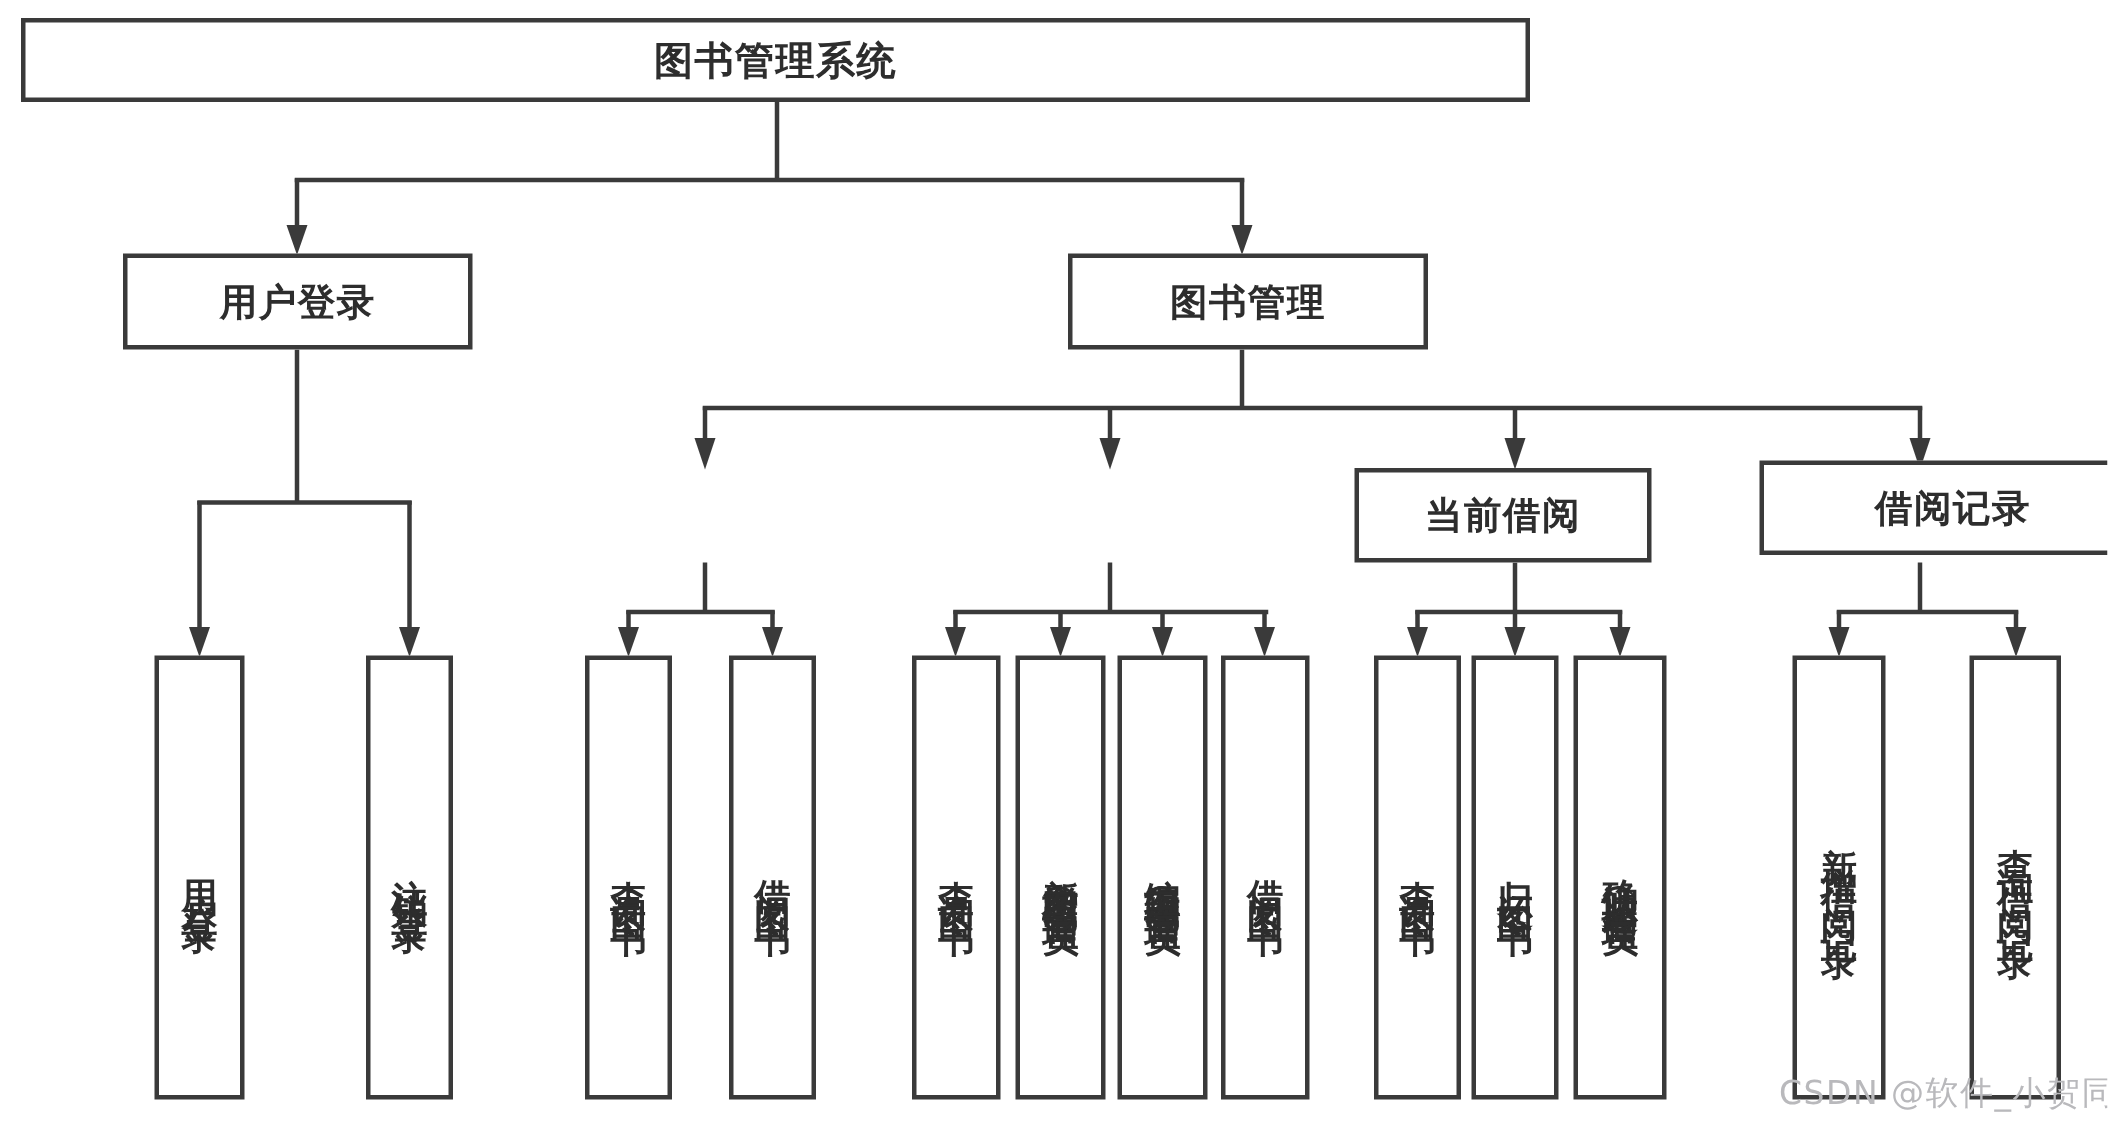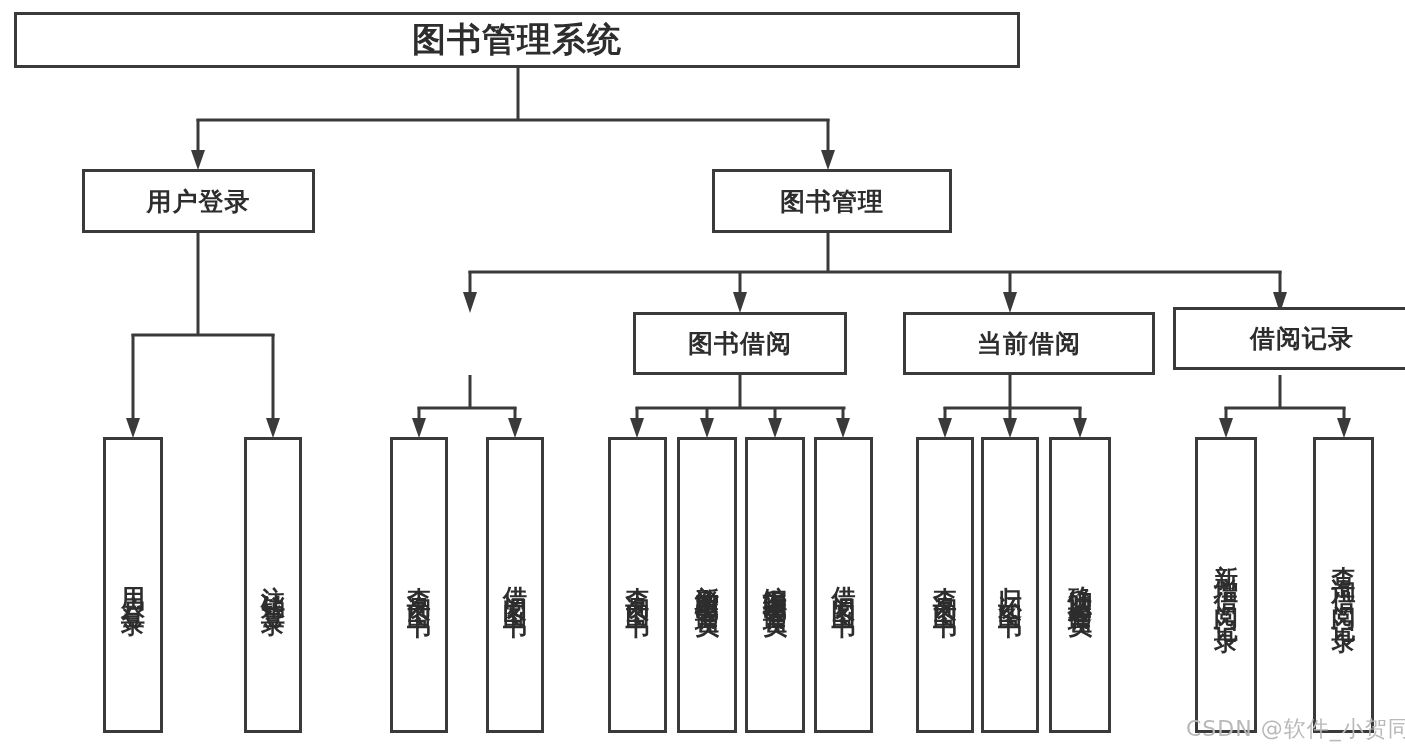--- a/index.html
+++ b/index.html
@@ -32,21 +32,21 @@
     justify-content: center;
     z-index: 2;
     color: #2d2d2d;
   }
   .hlabel {
     font-size: 25px;
     font-weight: 600;
     letter-spacing: 1px;
     white-space: nowrap;
   }
-  .root .hlabel { font-size: 34px; }
+  .root .hlabel { font-size: 26px; }
   .vtext {
     writing-mode: vertical-rl;
     text-orientation: mixed;
     font-size: 24px;
     font-weight: 600;
     letter-spacing: 9px;
     white-space: nowrap;
     color: #2d2d2d;
   }
   .vmed  { letter-spacing: 13px; }
@@ -133,24 +133,21 @@
     <span class="hlabel">图书管理系统</span>
   </div>
 
   <div class="node" style="left:82px; top:169px; width:233px; height:64px;">
     <span class="hlabel">用户登录</span>
   </div>
   <div class="node" style="left:712px; top:169px; width:240px; height:64px;">
     <span class="hlabel">图书管理</span>
   </div>
 
-  <div class="node" style="left:633px; top:312px; width:214px; height:63px;">
-    <span class="hlabel">图书借阅</span>
-  </div>
-  <div class="node" style="left:903px; top:312px; width:252px; height:63px;font-family:Liberation Serif, serif;">
+  <div class="node" style="left:903px; top:312px; width:198px; height:63px;font-family:Liberation Serif, serif;">
     <span class="hlabel">当前借阅</span>
   </div>
   <div class="node" style="left:1173px; top:307px; width:258px; height:63px;">
     <span class="hlabel">借阅记录</span>
   </div>
 
   <div class="node" style="left:103px; top:437px; width:60px; height:296px;">
     <span class="vtext">用户登录</span>
   </div>
   <div class="node" style="left:244px; top:437px; width:58px; height:296px;">

